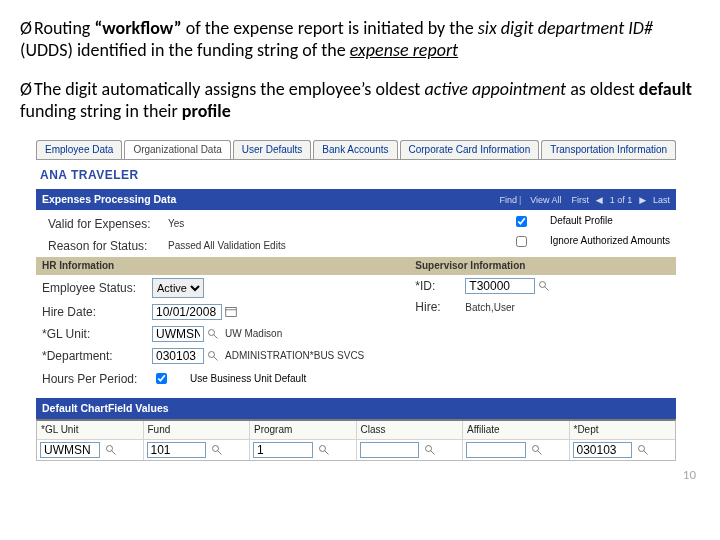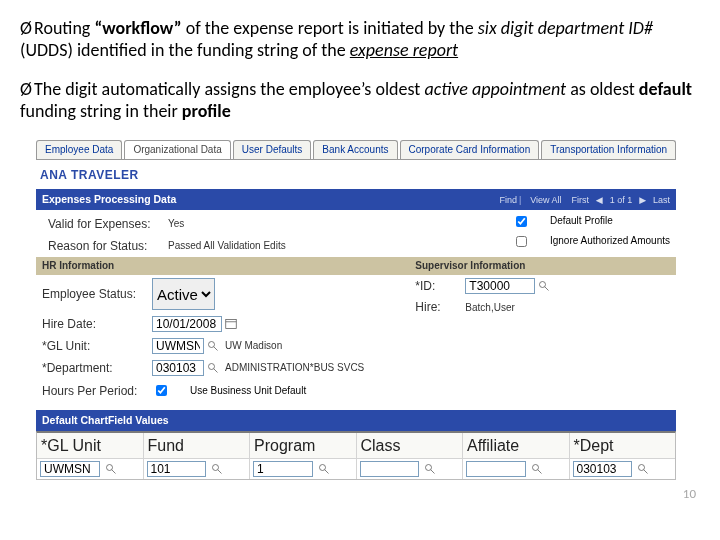--- a/index.html
+++ b/index.html
@@ -94,42 +94,42 @@
   }
   .field-row .label { width: 110px; }
   input.txt {
     font-size:12px;
     padding:1px 3px;
     border:1px solid #7b9ebd;
     background:#fff;
     height:16px;
   }
   select.sel {
-    font-size:15px;
+    font-size:11px;
     border:1px solid #7b9ebd;
-    height:32px;
+    height:20px;
   }
   svg.mini { width:12px; height:12px; vertical-align:middle; margin-left:3px; cursor:pointer;}
   .cf-table {
     display:flex;
     border:1px solid #bcbcbc;
     border-top: 2px solid #7a7a7a;
     font-size:10px;
     margin: 0 0 0 0;
   }
   .cf-col {
     flex:1;
     border-right:1px solid #d4d4d4;
   }
   .cf-col:last-child { border-right:none; }
   .cf-head {
     background:#f9f9f6;
     padding:3px 4px;
     border-bottom:1px solid #d4d4d4;
-    font-size:16px;
+    font-size:10px;
     color:#222;
   }
   .cf-cell {
     padding:2px 3px;
     display:flex;
     align-items:center;
     gap:2px;
     height:20px;
   }
   .cf-cell input { width: 60%; }

